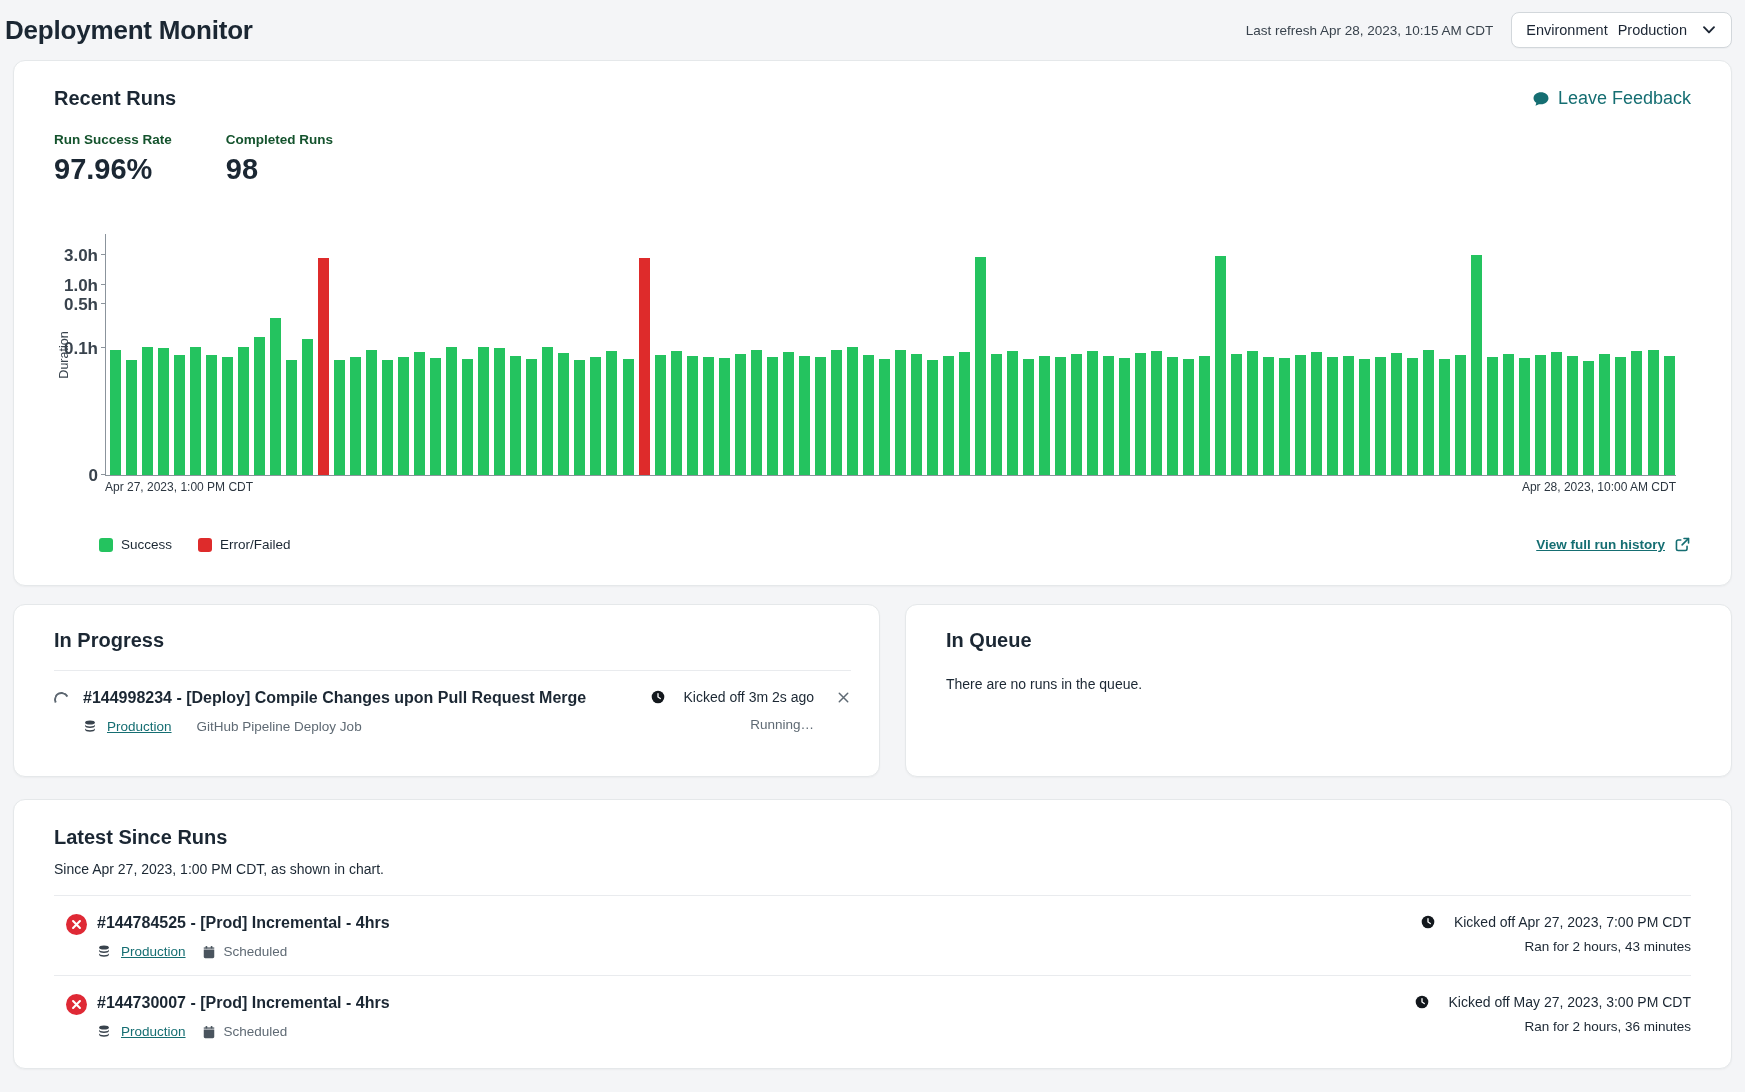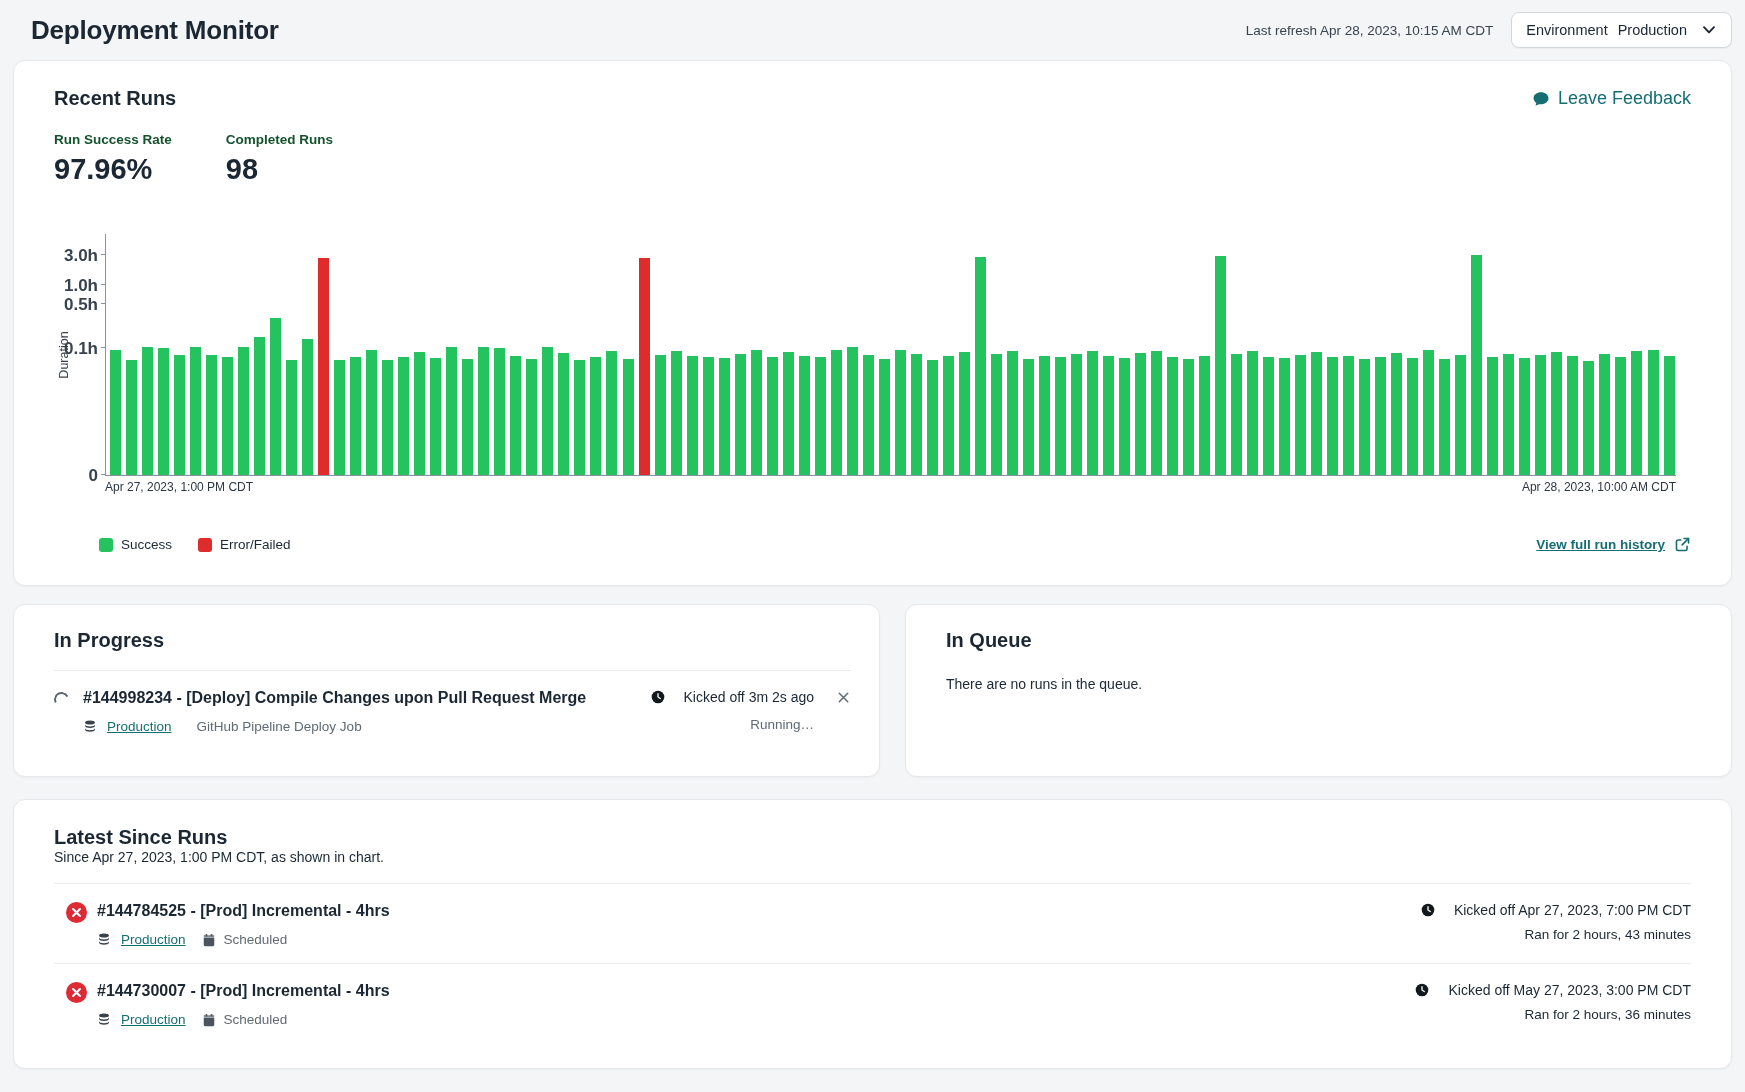--- a/index.html
+++ b/index.html
@@ -9,21 +9,21 @@
     background:#f4f5f7;
     font-family:"Liberation Sans", sans-serif;
     color:#1b2733;
     overflow:hidden;
   }
   a { text-decoration:none; }
 
   
   .page-header {
     display:flex; align-items:center; justify-content:space-between;
-    padding:12px 13px 12px 31px;
+    padding:12px 13px 12px 5px;
   }
   .page-title { font-size:26px; font-weight:700; letter-spacing:-0.2px; margin:0; }
   .header-right { display:flex; align-items:center; gap:18px; }
   .last-refresh { font-size:13.5px; color:#39434d; }
   .env-select {
     display:flex; align-items:center; gap:10px;
     background:#fff; border:1px solid #d2d7db; border-radius:8px;
     padding:9px 14px; font-size:14.5px; color:#1c2634; cursor:pointer;
     box-shadow:0 1px 1px rgba(16,24,32,0.03);
   }
@@ -100,21 +100,21 @@
   .job-name { color:#5f6a74; margin-left:15px; }
   .run-right { text-align:right; }
   .kicked { display:flex; align-items:center; gap:19px; font-size:14px; justify-content:flex-end; }
   .running { margin-top:12px; color:#5f6a74; font-size:13.5px; }
   .close-btn { margin-left:22px; margin-top:1px; cursor:pointer; display:flex; }
 
   .queue-msg { margin-top:24px; font-size:14px; }
 
   
   .card-failed { margin-top:22px; height:270px; padding:26px 40px 0 40px; }
-  .failed-sub { margin-top:0; font-size:14px; }
+  .failed-sub { margin-top:12px; font-size:14px; }
   .failed-row { display:flex; align-items:flex-start; padding:18px 0 16px 12px; }
   .err-icon { margin-top:0; }
   .failed-main { margin-left:10px; flex:1; }
   .failed-right { text-align:right; }
   .ran-for { margin-top:9px; font-size:13.5px; }
   .icon { display:inline-flex; flex:none; }
 </style>
 </head>
 <body>
 

